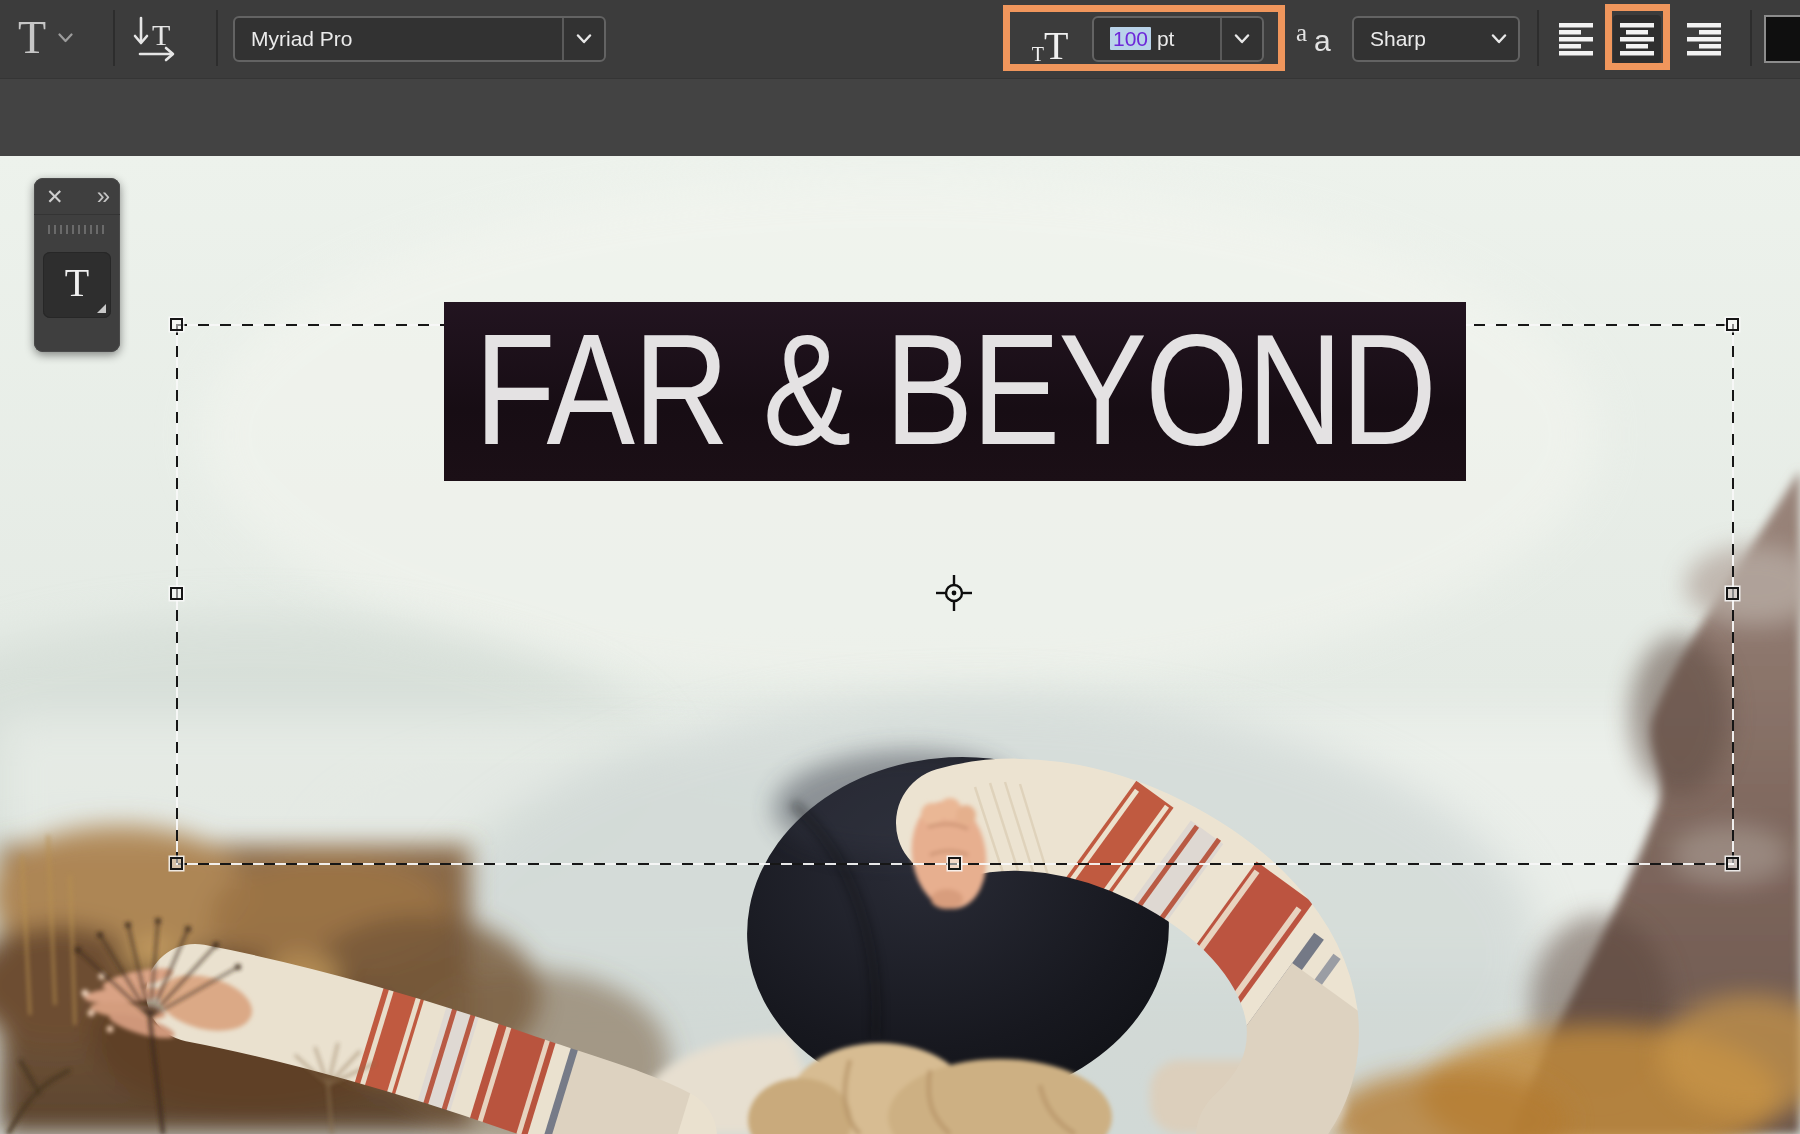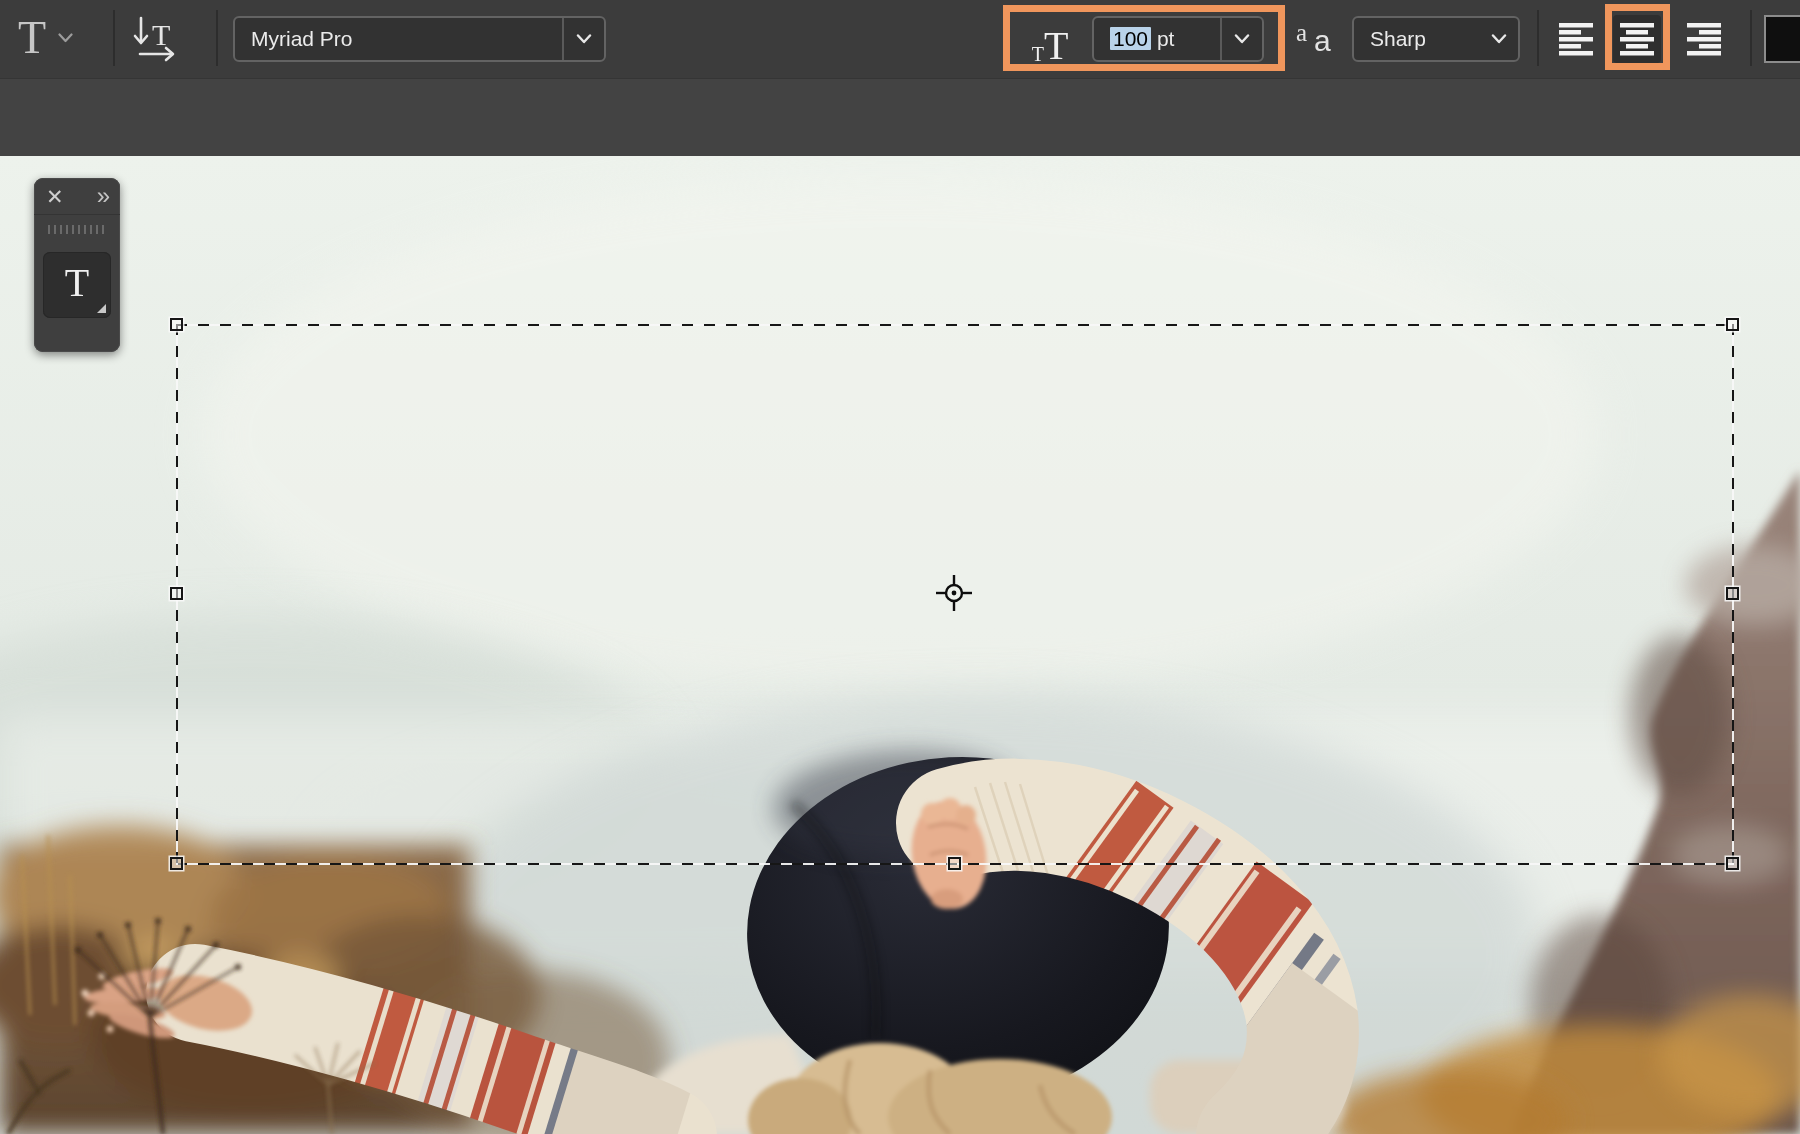--- a/index.html
+++ b/index.html
@@ -25,21 +25,21 @@
   .dd-style{left:628px;width:354px;}
   .dd-sharp{left:1352px;width:168px;}
   .hl-box{position:absolute;border:7px solid #f0965c;box-sizing:border-box;z-index:11;pointer-events:none;}
   .hl-size{left:1003px;top:5px;width:282px;height:66px;}
   .hl-align{left:1605px;top:4px;width:65px;height:66px;}
   .tt-icon{position:absolute;left:1020px;top:12px;width:60px;height:54px;color:#f0f0f0;
     font-family:"Liberation Serif",serif;display:flex;align-items:flex-end;justify-content:center;line-height:1;}
   .tt-icon .sm{font-size:20px;padding-bottom:2px;}
   .tt-icon .lg{font-size:40px;}
   .dd-size{left:1092px;width:172px;}
-  .sel-num{background:#b9d3ea;color:#000000;padding:0 3px;border-radius:1px;}
+  .sel-num{background:#b9d3ea;color:#6d28d9;padding:0 3px;border-radius:1px;}
   .aa-icon{position:absolute;left:1294px;top:12px;width:46px;height:52px;color:#e3e3e3;line-height:1;}
   .aa-icon .a1{font-family:"Liberation Serif",serif;font-size:25px;position:absolute;left:2px;top:8px;}
   .aa-icon .a2{font-family:"Liberation Sans",sans-serif;font-size:30px;position:absolute;left:20px;top:14px;}
   .align-btn{position:absolute;top:14px;width:50px;height:50px;display:flex;align-items:center;
     justify-content:center;border-radius:4px;}
   .align-center-btn{background:#2e2e2e;}
   .swatch{position:absolute;left:1764px;top:15px;width:50px;height:48px;background:#0f0f0f;
     border:2px solid #8c8c8c;box-sizing:border-box;}
 
   
@@ -273,20 +273,23 @@
         <path d="M8,979 C30,940 40,930 70,915 M40,940 L20,905" stroke="#4a3724" stroke-width="4" fill="none"></path>
       </g>
     </svg>
   </div>
 
   <div class="ants ants-h" style="left:176px;top:324px;width:1558px;z-index:2;"></div>
   <div class="ants ants-h" style="left:176px;top:863px;width:1558px;"></div>
   <div class="ants ants-v" style="left:176px;top:324px;height:541px;"></div>
   <div class="ants ants-v" style="left:1732px;top:324px;height:541px;"></div>
 
+  <div class="text-box">
+    <span class="tb-text">FAR &amp; BEYOND</span>
+  </div>
 
   <div class="handle" style="left:170px;top:318px;"></div>
   <div class="handle" style="left:1726px;top:318px;"></div>
   <div class="handle" style="left:170px;top:587px;"></div>
   <div class="handle" style="left:1726px;top:587px;"></div>
   <div class="handle" style="left:170px;top:857px;"></div>
   <div class="handle" style="left:948px;top:857px;"></div>
   <div class="handle" style="left:1726px;top:857px;"></div>
 
   <div class="crosshair">

